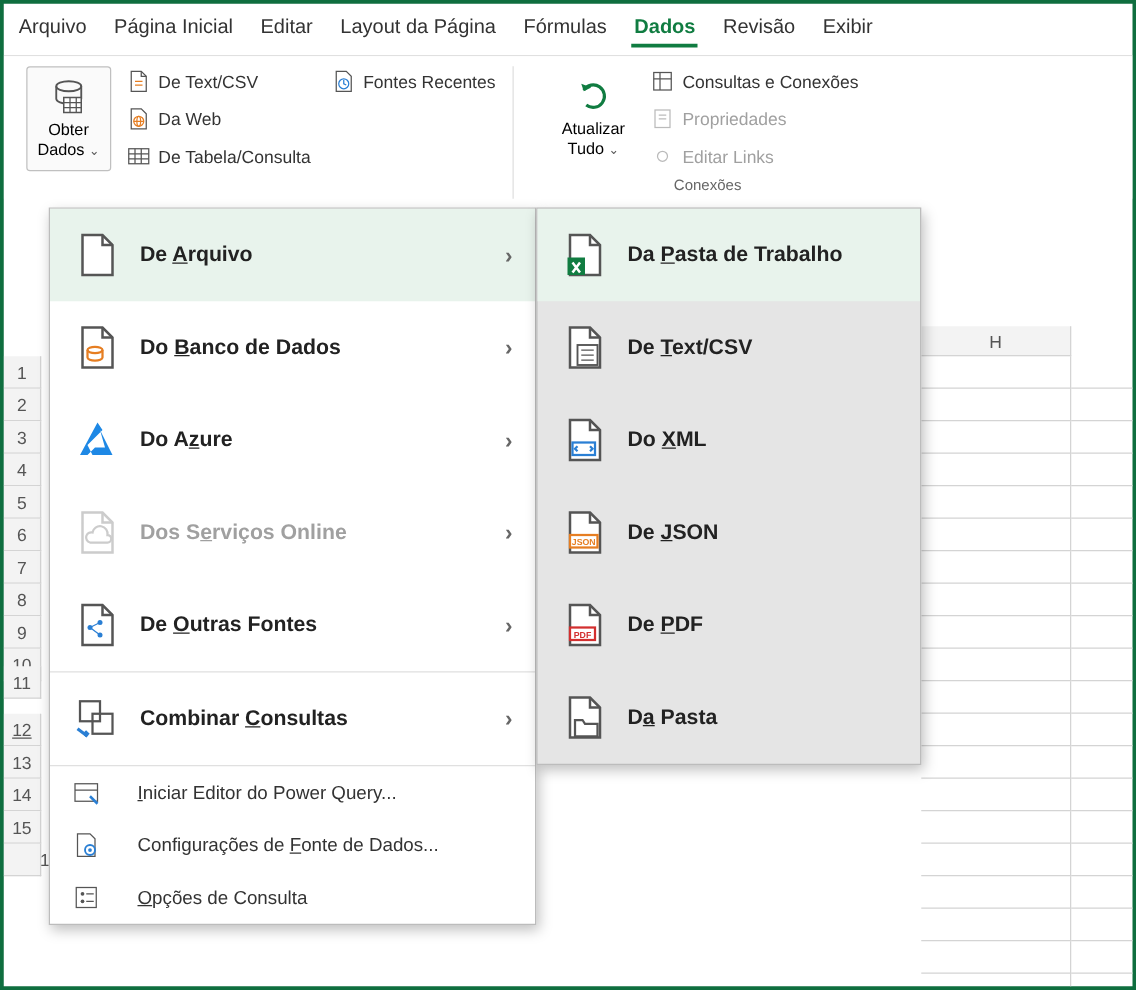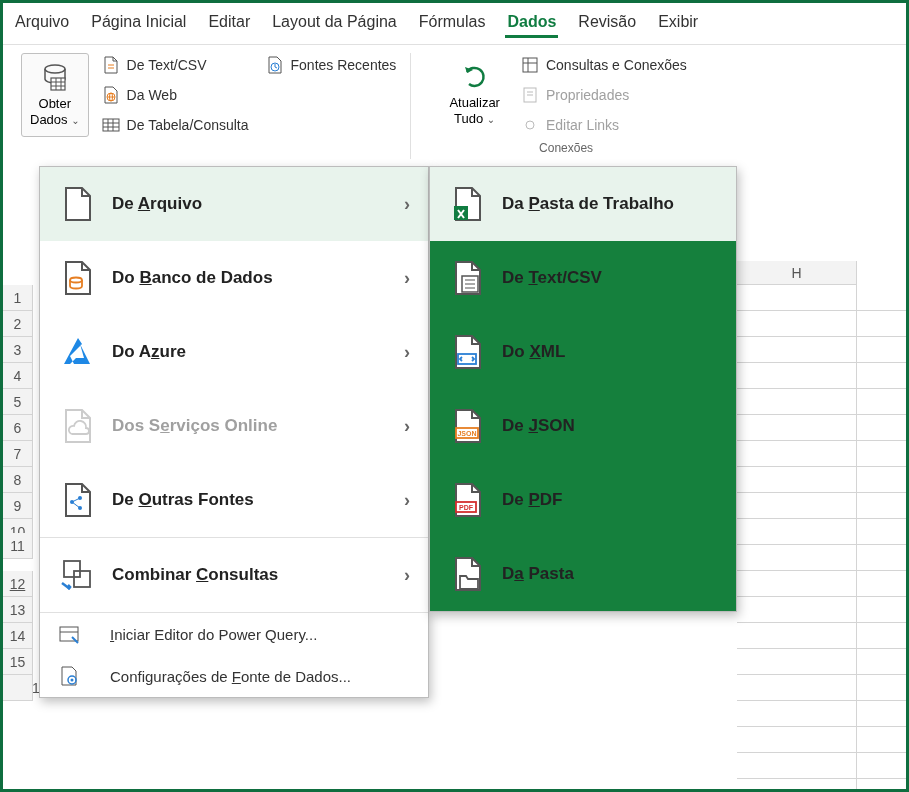--- a/index.html
+++ b/index.html
@@ -25,21 +25,21 @@
 .menu-item.large { min-height: 74px; }
 .menu-item .micon { width: 40px; height: 40px; flex-shrink: 0; }
 .menu-item .mlabel { font-size: 17px; font-weight: 600; color: #222; }
 .menu-item.disabled .mlabel { color: #a0a0a0; }
 .menu-item .arrow { margin-left: auto; font-size: 18px; color: #666; font-weight: bold; }
 .menu-item.hover { background: #e8f3ec; }
 .menu-sep { border-top: 1px solid #e0e0e0; margin: 0; }
 .small-menu-item { display: flex; align-items: center; gap: 30px; padding: 10px 18px; cursor: pointer; font-size: 15px; color: #333; }
 .small-menu-item .sicon { width: 22px; height: 22px; flex-shrink: 0; }
 
-.dropdown2 { position: absolute; top: 163px; left: 426px; width: 308px; background: #15803d; border: 1px solid #bcbcbc; box-shadow: 2px 4px 10px rgba(0,0,0,0.25); z-index: 11; }
+.dropdown2 { position: absolute; top: 163px; left: 426px; width: 308px; background: #e5e5e5; border: 1px solid #bcbcbc; box-shadow: 2px 4px 10px rgba(0,0,0,0.25); z-index: 11; }
 
 .sheet { position: absolute; top: 258px; left: 0; right: 0; bottom: 0; z-index: 1; }
 .sheet .colhead { position: absolute; top: 0; height: 24px; border-right: 1px solid #d4d4d4; border-bottom: 1px solid #d4d4d4; background: #f3f3f3; font-size: 14px; color: #555; text-align: center; line-height: 24px; }
 .sheet .rowhead { position: absolute; left: 0; width: 30px; height: 26px; border-right: 1px solid #d4d4d4; border-bottom: 1px solid #d4d4d4; background: #f3f3f3; font-size: 14px; color: #555; text-align: center; line-height: 26px; }
 .sheet .cell { position: absolute; height: 26px; border-right: 1px solid #d4d4d4; border-bottom: 1px solid #d4d4d4; }
 
 u.ak { text-decoration: underline; }
 </style>
 </head>
 <body>
@@ -287,20 +287,30 @@
     <span><u class="ak">I</u>niciar Editor do Power Query...</span>
   </div>
   <div class="small-menu-item">
     <span class="sicon"><svg viewBox="0 0 22 22">
           <path d="M4 2 h10 l4 4 v14 h-14 z" fill="none" stroke="#555"></path>
           <circle cx="14" cy="15" r="4" fill="none" stroke="#2a7fd4" stroke-width="1.5"></circle>
           <circle cx="14" cy="15" r="1.5" fill="#2a7fd4"></circle>
         </svg></span>
     <span>Configurações de <u class="ak">F</u>onte de Dados...</span>
   </div>
+  <div class="small-menu-item">
+    <span class="sicon"><svg viewBox="0 0 22 22">
+          <rect x="3" y="3" width="16" height="16" fill="none" stroke="#555"></rect>
+          <circle cx="8" cy="8" r="1.5" fill="#555"></circle>
+          <circle cx="8" cy="14" r="1.5" fill="#555"></circle>
+          <line x1="11" y1="8" x2="17" y2="8" stroke="#555"></line>
+          <line x1="11" y1="14" x2="17" y2="14" stroke="#555"></line>
+        </svg></span>
+    <span><u class="ak">O</u>pções de Consulta</span>
+  </div>
 </div>
 
 <div class="dropdown2">
   <div class="menu-item large hover">
     <span class="micon"><svg viewBox="0 0 40 40">
           <path d="M8 4 h16 l8 8 v24 h-24 z" fill="#fff" stroke="#555" stroke-width="2"></path>
           <path d="M24 4 v8 h8" fill="none" stroke="#555" stroke-width="2"></path>
           <rect x="6" y="22" width="14" height="14" fill="#107c41"></rect>
           <path d="M10 26 l6 8 M16 26 l-6 8" stroke="#fff" stroke-width="2"></path>
         </svg></span>

